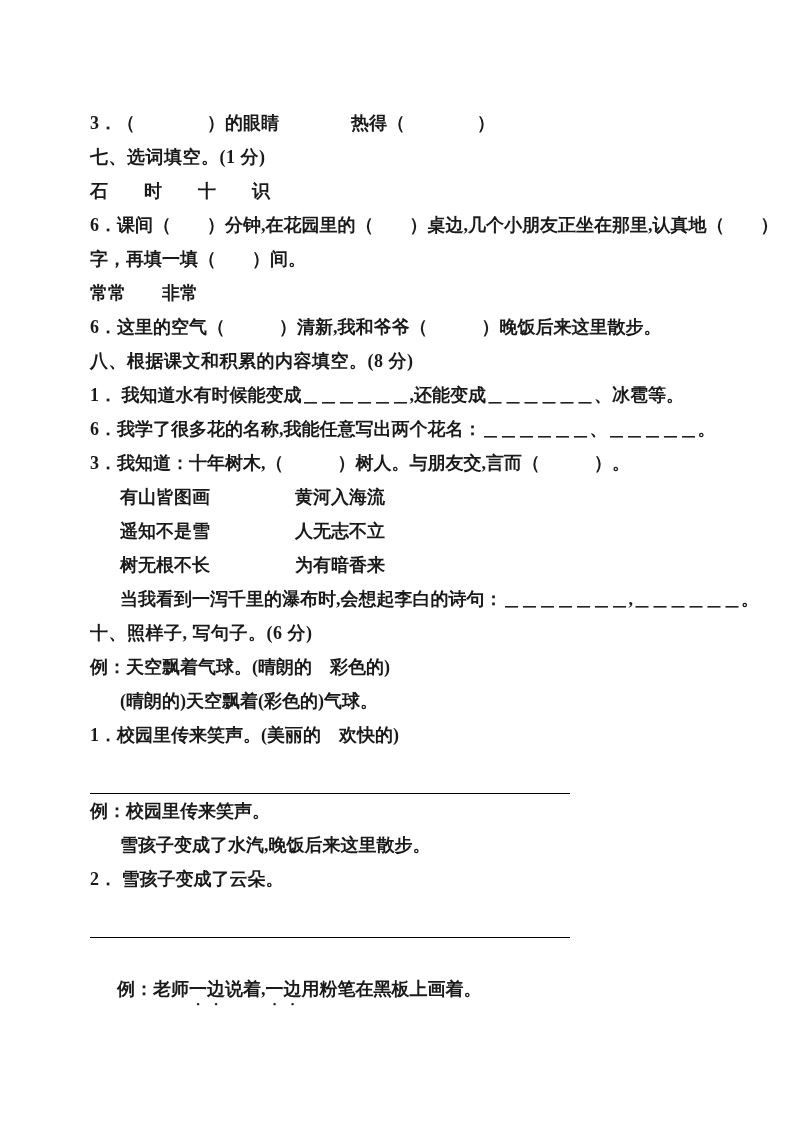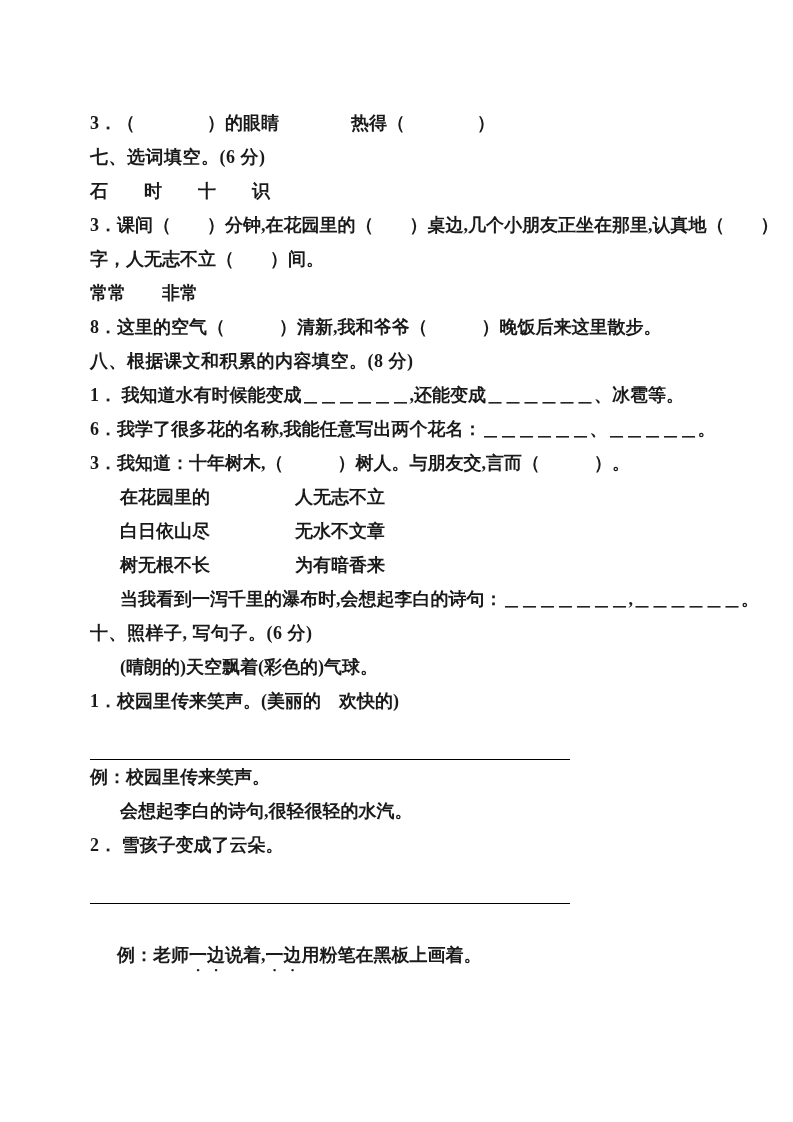--- a/index.html
+++ b/index.html
@@ -44,54 +44,55 @@
   }
 </style>
 </head>
 <body>
 
 <div class="page">
   <div class="content">
 
     <div class="line">3．（　　　　）的眼睛　　　　热得（　　　　）</div>
 
-    <div class="line heading">七、选词填空。(6 分)</div>
+    <div class="line heading">七、选词填空。(1 分)</div>
     <div class="line centered">石　　时　　十　　识</div>
-    <div class="line">3．课间（　　）分钟,在花园里的（　　）桌边,几个小朋友正坐在那里,认真地（　　）</div>
-    <div class="line">字，人无志不立（　　）间。</div>
+    <div class="line">6．课间（　　）分钟,在花园里的（　　）桌边,几个小朋友正坐在那里,认真地（　　）</div>
+    <div class="line">字，再填一填（　　）间。</div>
     <div class="line centered">常常　　非常</div>
-    <div class="line">8．这里的空气（　　　）清新,我和爷爷（　　　）晚饭后来这里散步。</div>
+    <div class="line">6．这里的空气（　　　）清新,我和爷爷（　　　）晚饭后来这里散步。</div>
 
     <div class="line heading">八、根据课文和积累的内容填空。(8 分)</div>
     <div class="line">1． 我知道水有时候能变成＿＿＿＿＿＿,还能变成＿＿＿＿＿＿、冰雹等。</div>
     <div class="line">6．我学了很多花的名称,我能任意写出两个花名：＿＿＿＿＿＿、＿＿＿＿＿。</div>
     <div class="line">3．我知道：十年树木,（　　　）树人。与朋友交,言而（　　　）。</div>
 
     <div class="line indent-1 match-row">
-      <span class="match-left">在花园里的</span>
-      <span class="match-right">人无志不立</span>
+      <span class="match-left">有山皆图画</span>
+      <span class="match-right">黄河入海流</span>
     </div>
     <div class="line indent-1 match-row">
-      <span class="match-left">白日依山尽</span>
-      <span class="match-right">无水不文章</span>
+      <span class="match-left">遥知不是雪</span>
+      <span class="match-right">人无志不立</span>
     </div>
     <div class="line indent-1 match-row">
       <span class="match-left">树无根不长</span>
       <span class="match-right">为有暗香来</span>
     </div>
     <div class="line indent-1">当我看到一泻千里的瀑布时,会想起李白的诗句：＿＿＿＿＿＿＿,＿＿＿＿＿＿。</div>
 
     <div class="line heading">十、照样子, 写句子。(6 分)</div>
+    <div class="line">例：天空飘着气球。(晴朗的　彩色的)</div>
     <div class="line indent-1">(晴朗的)天空飘着(彩色的)气球。</div>
     <div class="line">1．校园里传来笑声。(美丽的　欢快的)</div>
     <div class="rule-slot">
       <div class="answer-line"></div>
     </div>
     <div class="line">例：校园里传来笑声。</div>
-    <div class="line indent-1">会想起李白的诗句,很轻很轻的水汽。</div>
+    <div class="line indent-1">雪孩子变成了水汽,晚饭后来这里散步。</div>
     <div class="line">2． 雪孩子变成了云朵。</div>
     <div class="rule-slot">
       <div class="answer-line"></div>
     </div>
     <div class="line">
       <span>例：老师</span><span class="seg-em">一边</span><span>说着,</span><span class="seg-em">一边</span><span>用粉笔在黑板上画着。</span>
     </div>
 
   </div>
 </div>

